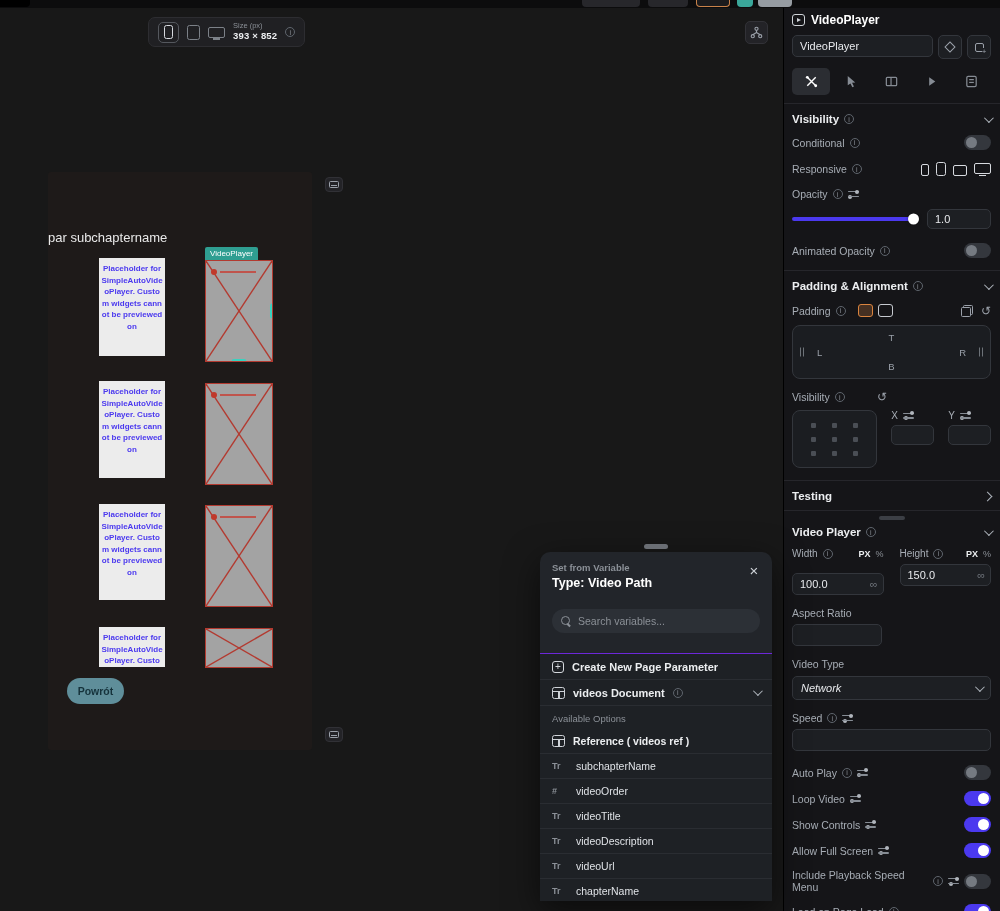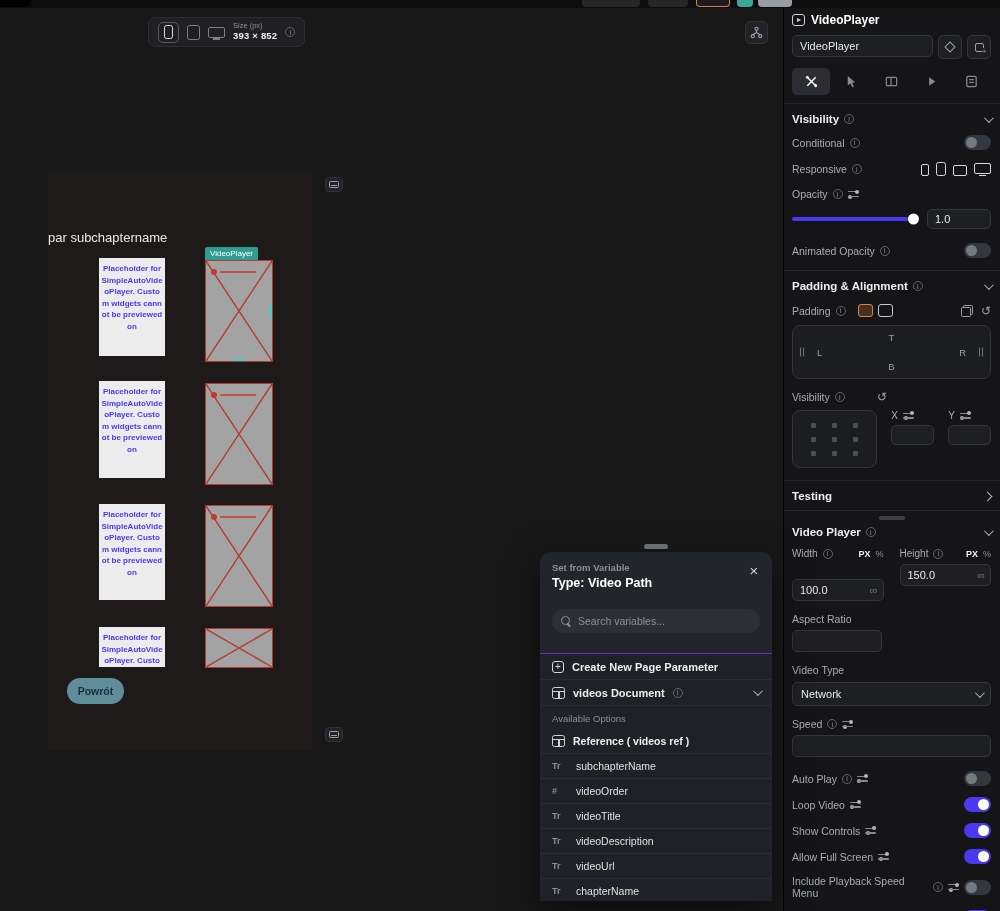--- a/index.html
+++ b/index.html
@@ -137,21 +137,21 @@
   .align-wrap { display:flex; gap:14px; margin-top:7px; }
   .align-grid { width:90px; height:58px; border:1px solid #33363c; border-radius:8px; background:#1b1d21; display:grid; grid-template-columns:repeat(3,1fr); grid-template-rows:repeat(3,1fr); place-items:center; padding:7px 10px; }
   .adot { width:5px; height:5px; background:#4a4e55; border-radius:1px; }
   .axy { width:46px; }
   .axy .lrow { font-size:10px; }
   .pill-handle { width:26px; height:4px; background:#3c3f45; border-radius:2px; margin:5px auto 0; }
   .wh-grid { display:flex; gap:16px; margin-top:10px; }
   .wh-col { width:92px; }
   .unit-px { color:#eceef0; font-size:9px; font-weight:700; }
   .unit-pct { color:#8b9097; font-size:9px; }
-  .sel-box { margin-top:6px; height:24px; background:#1d1f23; border:1px solid #33363c; border-radius:5px; display:flex; align-items:center; padding:0 8px; color:#e8eaed; font-size:11px; }
+  .sel-box { margin-top:6px; height:24px; background:#1d1f23; border:1px solid #33363c; border-radius:5px; display:flex; align-items:center; padding:0 8px; color:#e8eaed; font-size:11px;font-style:italic; }
   .trow { display:flex; align-items:center; gap:5px; margin-top:11px; color:#a7adb5; font-size:10.5px; }
   .mt6 { margin-top:6px; } .mt8 { margin-top:8px; } .mt10 { margin-top:10px; } .mt12 { margin-top:12px; } .mt14 { margin-top:14px; }
 </style>
 </head>
 <body>
 
 <div class="stage">
 
   <div class="topbar">
     <div class="tp tp-logo"></div>
@@ -471,21 +471,21 @@
 
     <div class="wh-grid">
       <div class="wh-col">
         <div class="lrow" style="font-size:10px;">
           <span>Width</span>
           <span class="info-icon"></span>
           <span class="ml-auto"></span>
           <span class="unit-px">PX</span>
           <span class="unit-pct">%</span>
         </div>
-        <span class="inwrap" style="display:block;margin-top:20px;">
+        <span class="inwrap" style="display:block;margin-top:14px;">
           <input class="tin" value="100.0" style="">
           <span class="inf">∞</span>
         </span>
       </div>
       <div class="wh-col">
         <div class="lrow" style="font-size:10px;">
           <span>Height</span>
           <span class="info-icon"></span>
           <span class="ml-auto"></span>
           <span class="unit-px">PX</span>

